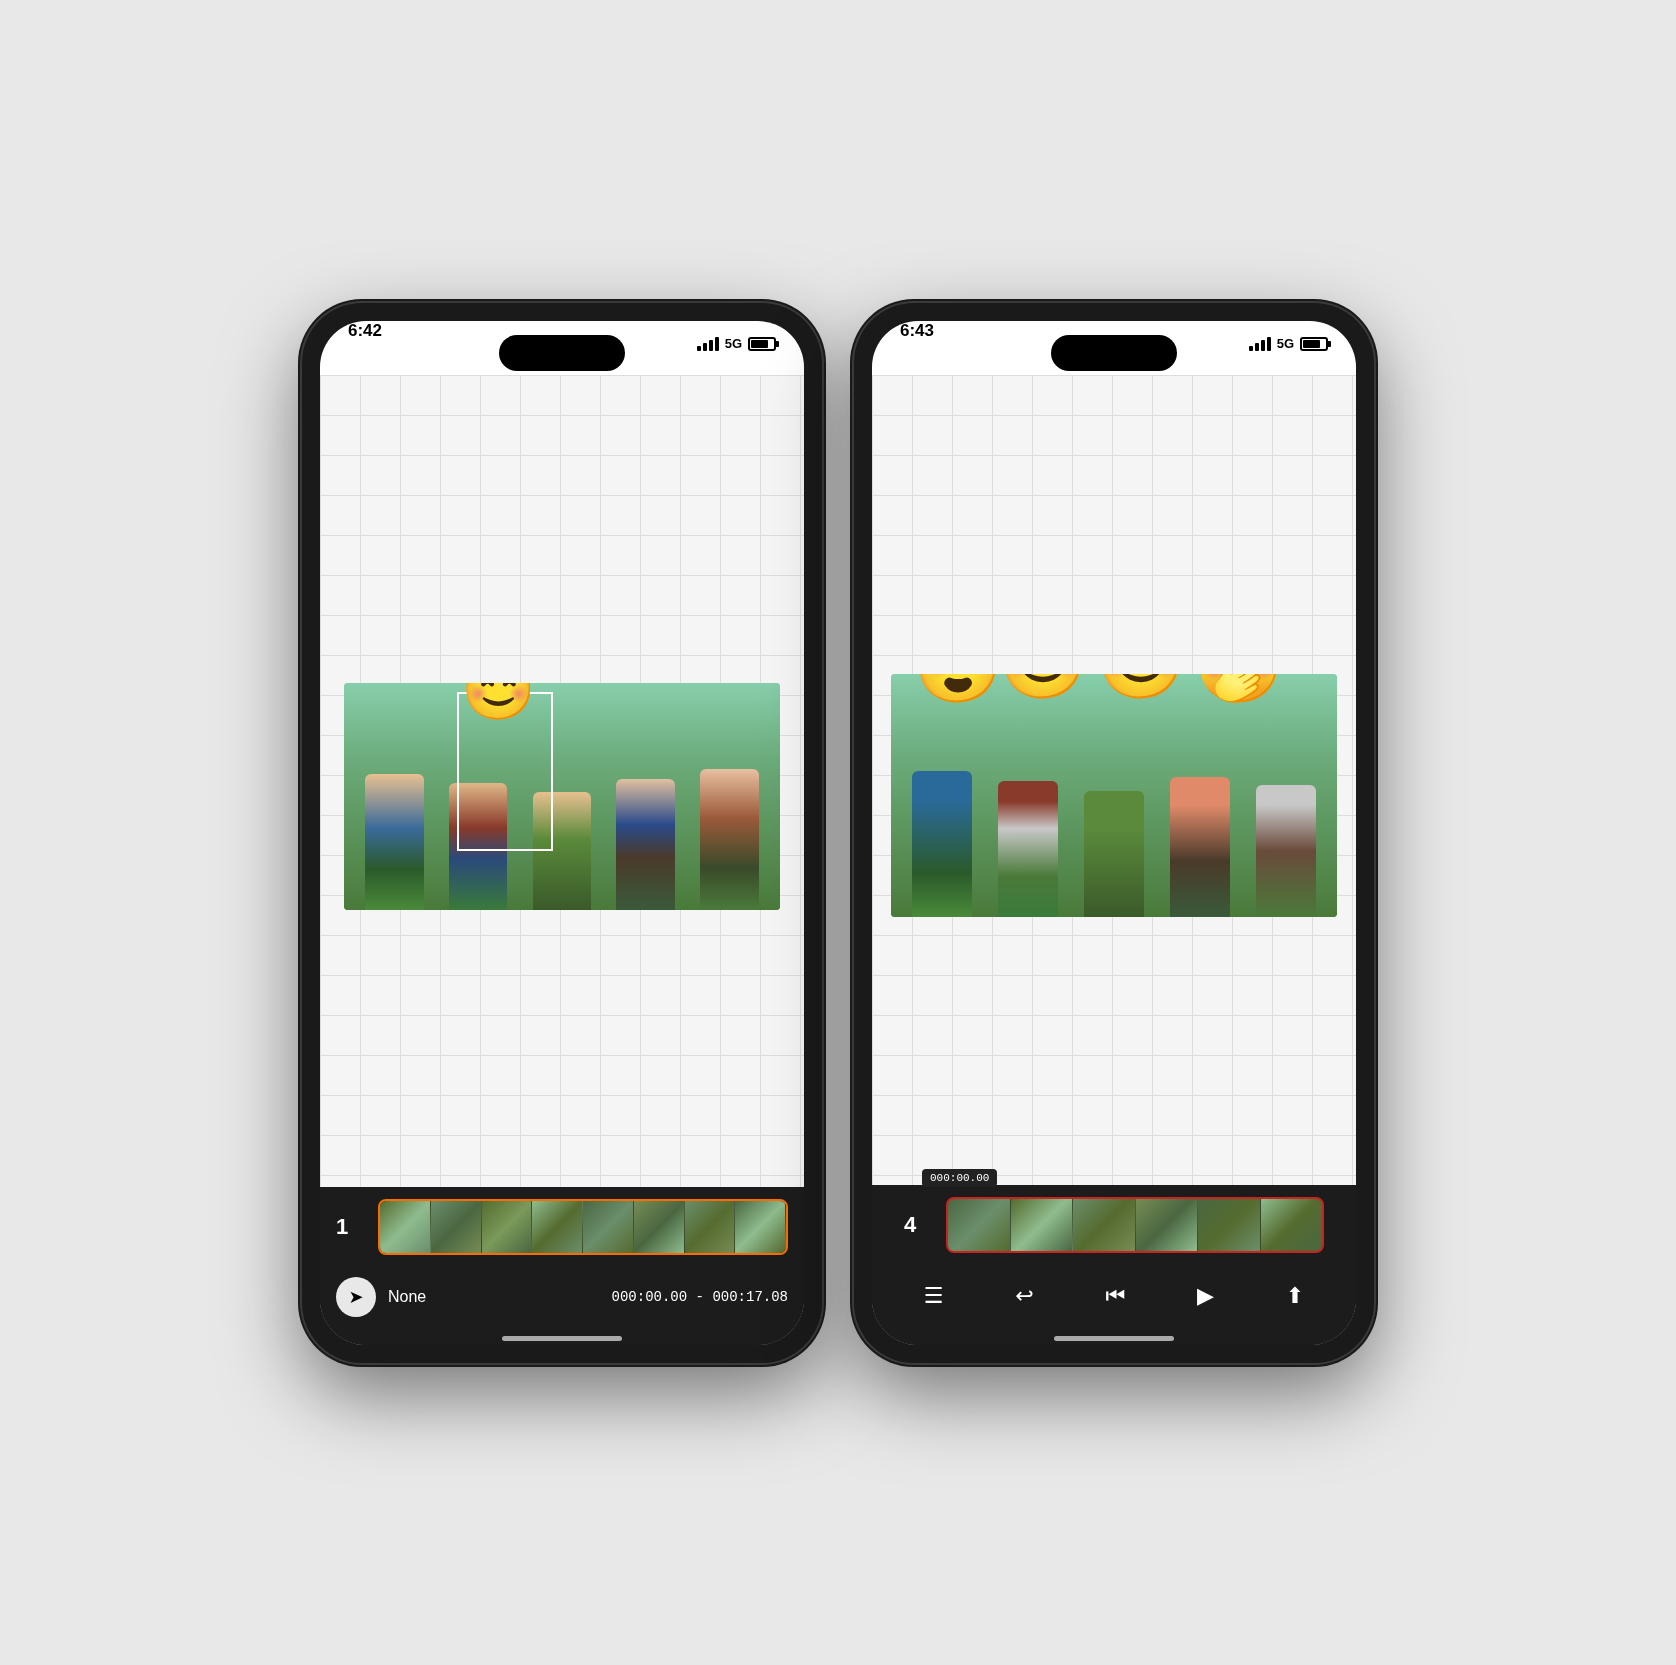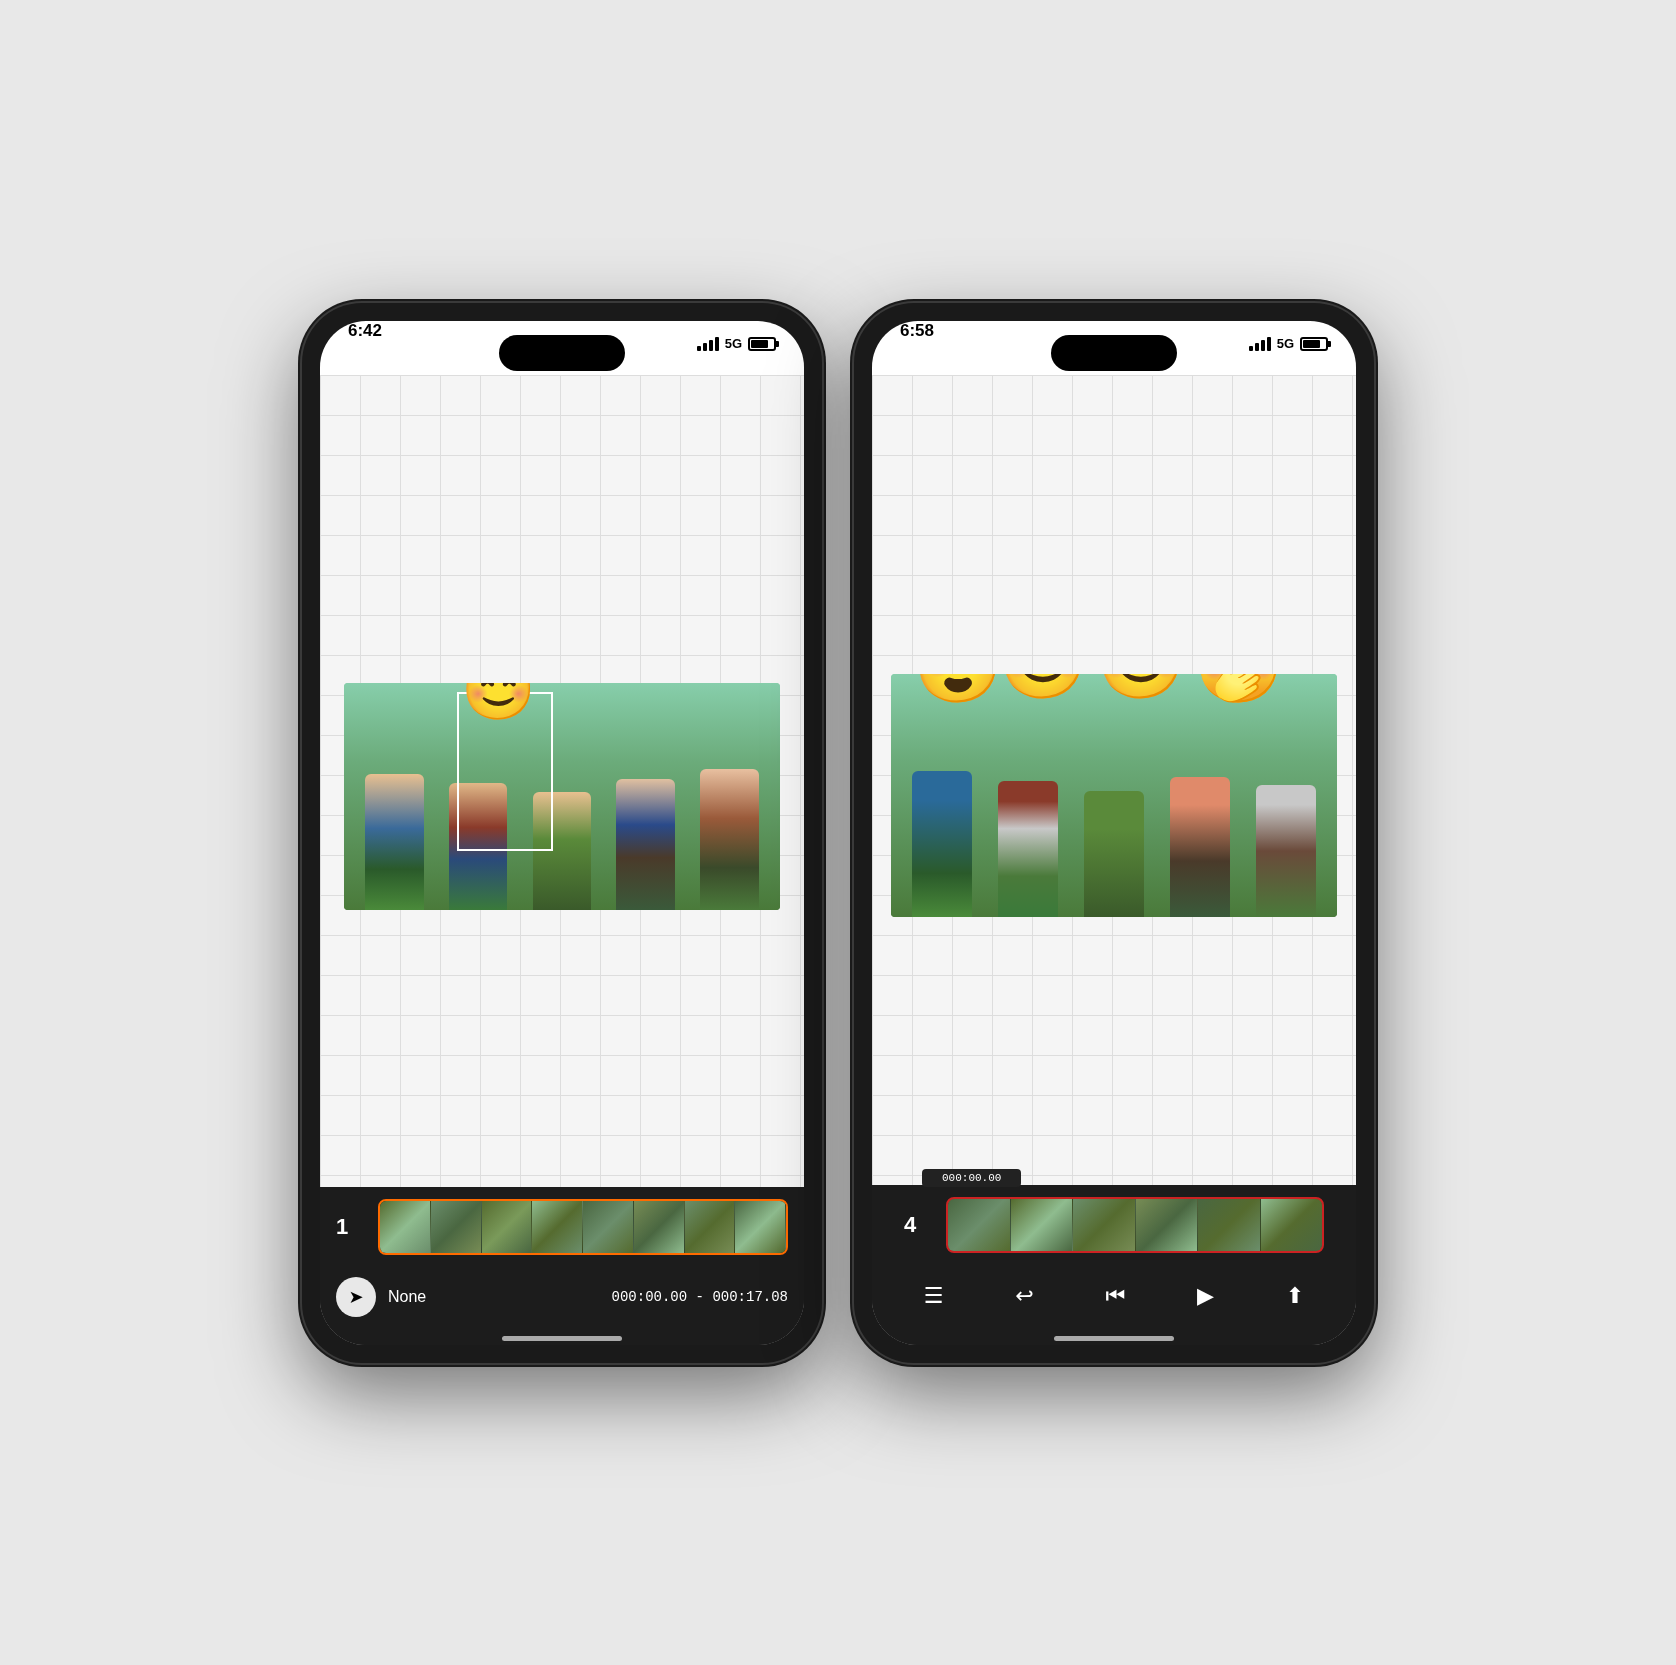--- a/index.html
+++ b/index.html
@@ -261,21 +261,21 @@
 
     
     .time-indicator {
       position: absolute;
       top: -28px;
       left: 50px;
       background: #222;
       color: #fff;
       font-size: 11px;
       font-family: 'Courier New', monospace;
-      padding: 3px 20px;
+      padding: 3px 8px;
       border-radius: 4px;
     }
 
     
     .photo-scene {
       width: 100%;
       height: 100%;
       position: relative;
       background: linear-gradient(180deg, #87CEAB 0%, #6BAB7A 40%, #5a8a4a 60%, #4a7a3a 100%);
       overflow: hidden;
@@ -405,21 +405,21 @@
     </div>
   </div>
 </div>
 
 <div class="phone-wrapper">
   <div class="phone-frame"></div>
   <div class="phone-screen">
     <div class="dynamic-island"></div>
 
     <div class="status-bar">
-      <span class="status-time">6:58</span>
+      <span class="status-time">6:43</span>
       <div class="status-icons">
         <div class="signal-bars">
           <div class="signal-bar" style="height:5px;"></div>
           <div class="signal-bar" style="height:8px;"></div>
           <div class="signal-bar" style="height:11px;"></div>
           <div class="signal-bar" style="height:14px;"></div>
         </div>
         <span class="status-5g">5G</span>
         <div class="battery-icon">
           <div class="battery-fill"></div>

